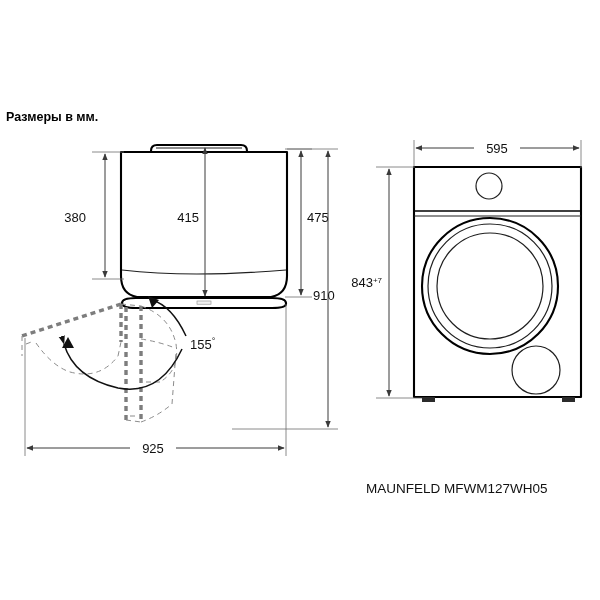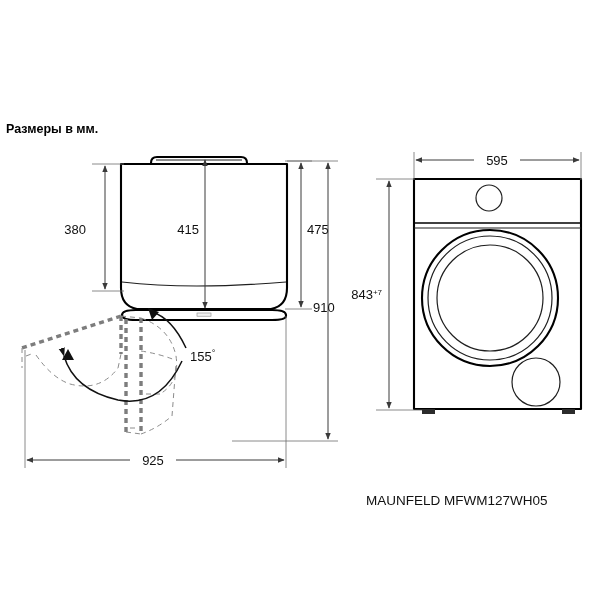--- a/index.html
+++ b/index.html
@@ -11,21 +11,21 @@
     width: 600px;
     height: 600px;
     font-family: "Liberation Sans", sans-serif;
     color: #1a1a1a;
     position: relative;
     overflow: hidden;
   }
   #drawing-root {
     position: absolute;
     left: 0;
-    top: 16px;
+    top: 4px;
     width: 600px;
     height: 492px;
   }
   svg { display: block; }
   .dim-text {
     font-family: "Liberation Sans", sans-serif;
     font-size: 13px;
     fill: #111111;
   }
   .dim-sup {

